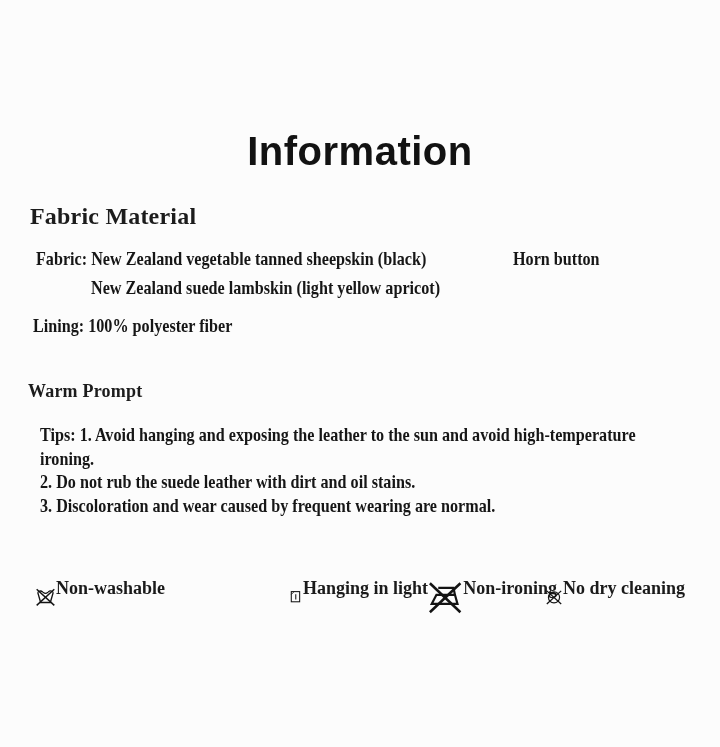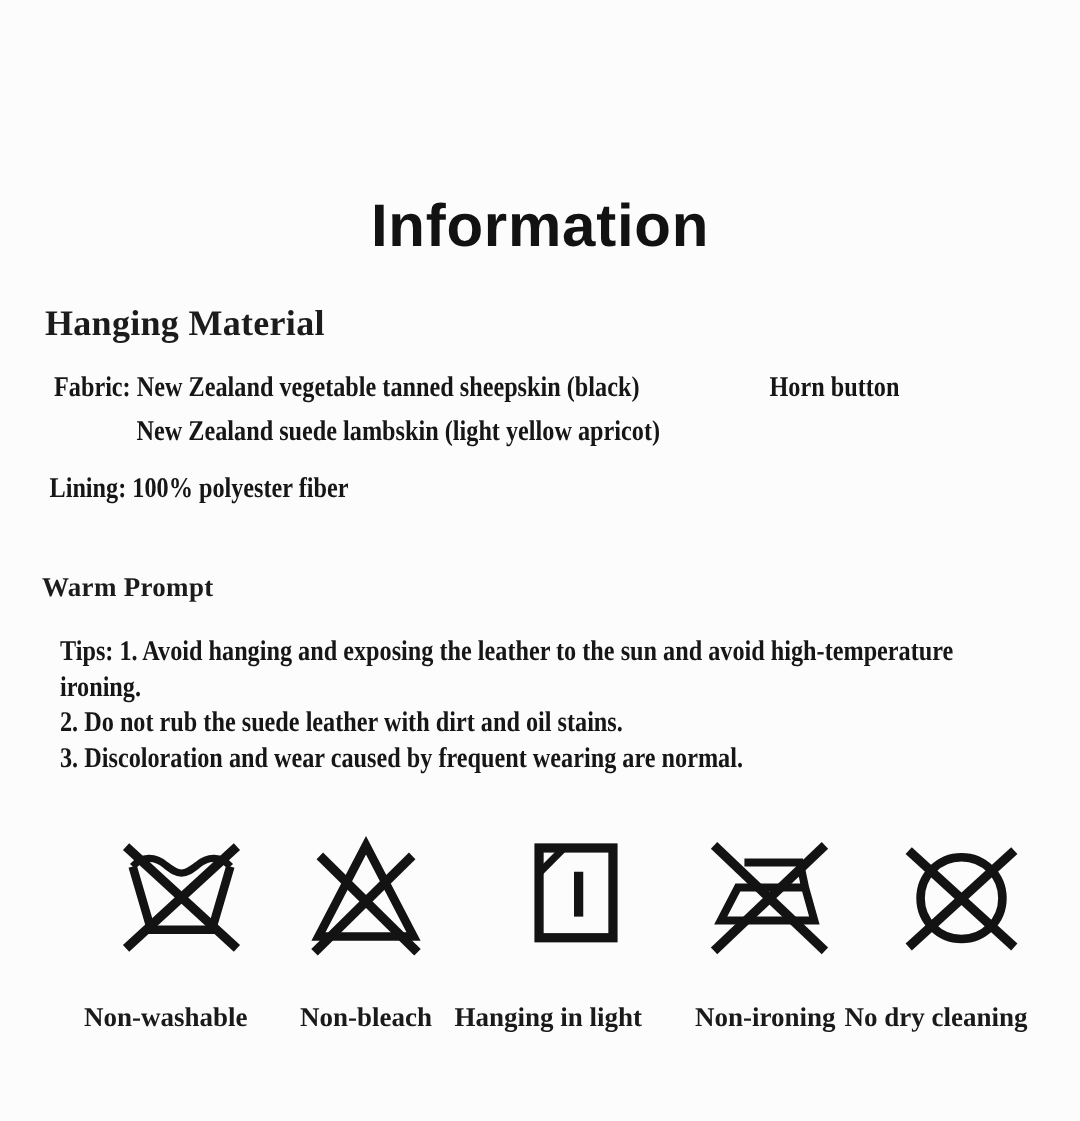--- a/index.html
+++ b/index.html
@@ -20,37 +20,37 @@
   .l1{top:248px;left:36px;}
   .l2{top:277px;left:91px;}
   .horn{top:248px;left:513px;}
   .lining{top:315px;left:33px;}
 
   .tips{position:absolute;top:423px;left:40px;width:760px;font-size:19px;font-weight:700;
         line-height:23.5px;color:#161616;transform:scaleX(.85);transform-origin:0 0;
         white-space:pre-line;}
 
   .care{position:absolute;top:552px;left:0;width:720px;height:170px;}
-  .care-item{position:absolute;top:0;display:flex;flex-direction:column;align-items:flex-end;}
+  .care-item{position:absolute;top:0;display:flex;align-items:flex-start;}
   .c1{left:35px;width:130px;}
   .c2{left:158px;width:130px;}
   .c3{left:288px;width:140px;}
   .c4{left:427px;width:130px;}
   .c5{left:545px;width:140px;}
   .care-item svg{width:88px;height:90px;display:block;color:#131313;}
   .care-label{margin-top:26px;font-size:18px;font-weight:700;color:#1a1a1a;white-space:nowrap;}
 </style>
 </head>
 <body>
 
 <div class="page">
 
   <div class="title">Information</div>
 
-  <div class="h2 fabric-h">Hanging Material</div>
+  <div class="h2 fabric-h">Fabric Material</div>
 
   <div class="body-line l1">Fabric: New Zealand vegetable tanned sheepskin (black)</div>
   <div class="body-line l2">New Zealand suede lambskin (light yellow apricot)</div>
   <div class="body-line horn">Horn button</div>
   <div class="body-line lining">Lining: 100% polyester fiber</div>
 
   <div class="h2 warm-h">Warm Prompt</div>
   <div class="tips">Tips: 1. Avoid hanging and exposing the leather to the sun and avoid high-temperature
 ironing.
 2. Do not rub the suede leather with dirt and oil stains.
@@ -61,28 +61,20 @@
     <div class="care-item c1">
       <svg viewBox="0 0 100 100" fill="none" stroke="currentColor" stroke-width="6.5">
         <path d="M13 28 L27 76 L73 76 L87 28"></path>
         <path d="M13 28 C20 20, 30 20, 38 27 C43 31, 46 33, 50 33 C54 33, 57 31, 62 27 C70 20, 80 20, 87 28" stroke-width="5.5"></path>
         <path d="M8 13 L92 90" stroke-width="7"></path>
         <path d="M92 13 L8 90" stroke-width="7"></path>
       </svg>
       <div class="care-label">Non-washable</div>
     </div>
 
-    <div class="care-item c2">
-      <svg viewBox="0 0 100 100" fill="none" stroke="currentColor" stroke-width="6.5">
-        <path d="M50 12 L14 81 L86 81 Z"></path>
-        <path d="M15 20 L89 93" stroke-width="7"></path>
-        <path d="M85 20 L11 93" stroke-width="7"></path>
-      </svg>
-      <div class="care-label">Non-bleach</div>
-    </div>
 
     <div class="care-item c3">
       <svg viewBox="0 0 100 100" fill="none" stroke="currentColor" stroke-width="7">
         <rect x="22" y="14" width="56" height="68"></rect>
         <path d="M22 33 L41 14" stroke-width="5.5"></path>
         <path d="M52 32 L52 66"></path>
       </svg>
       <div class="care-label">Hanging in light</div>
     </div>
 

